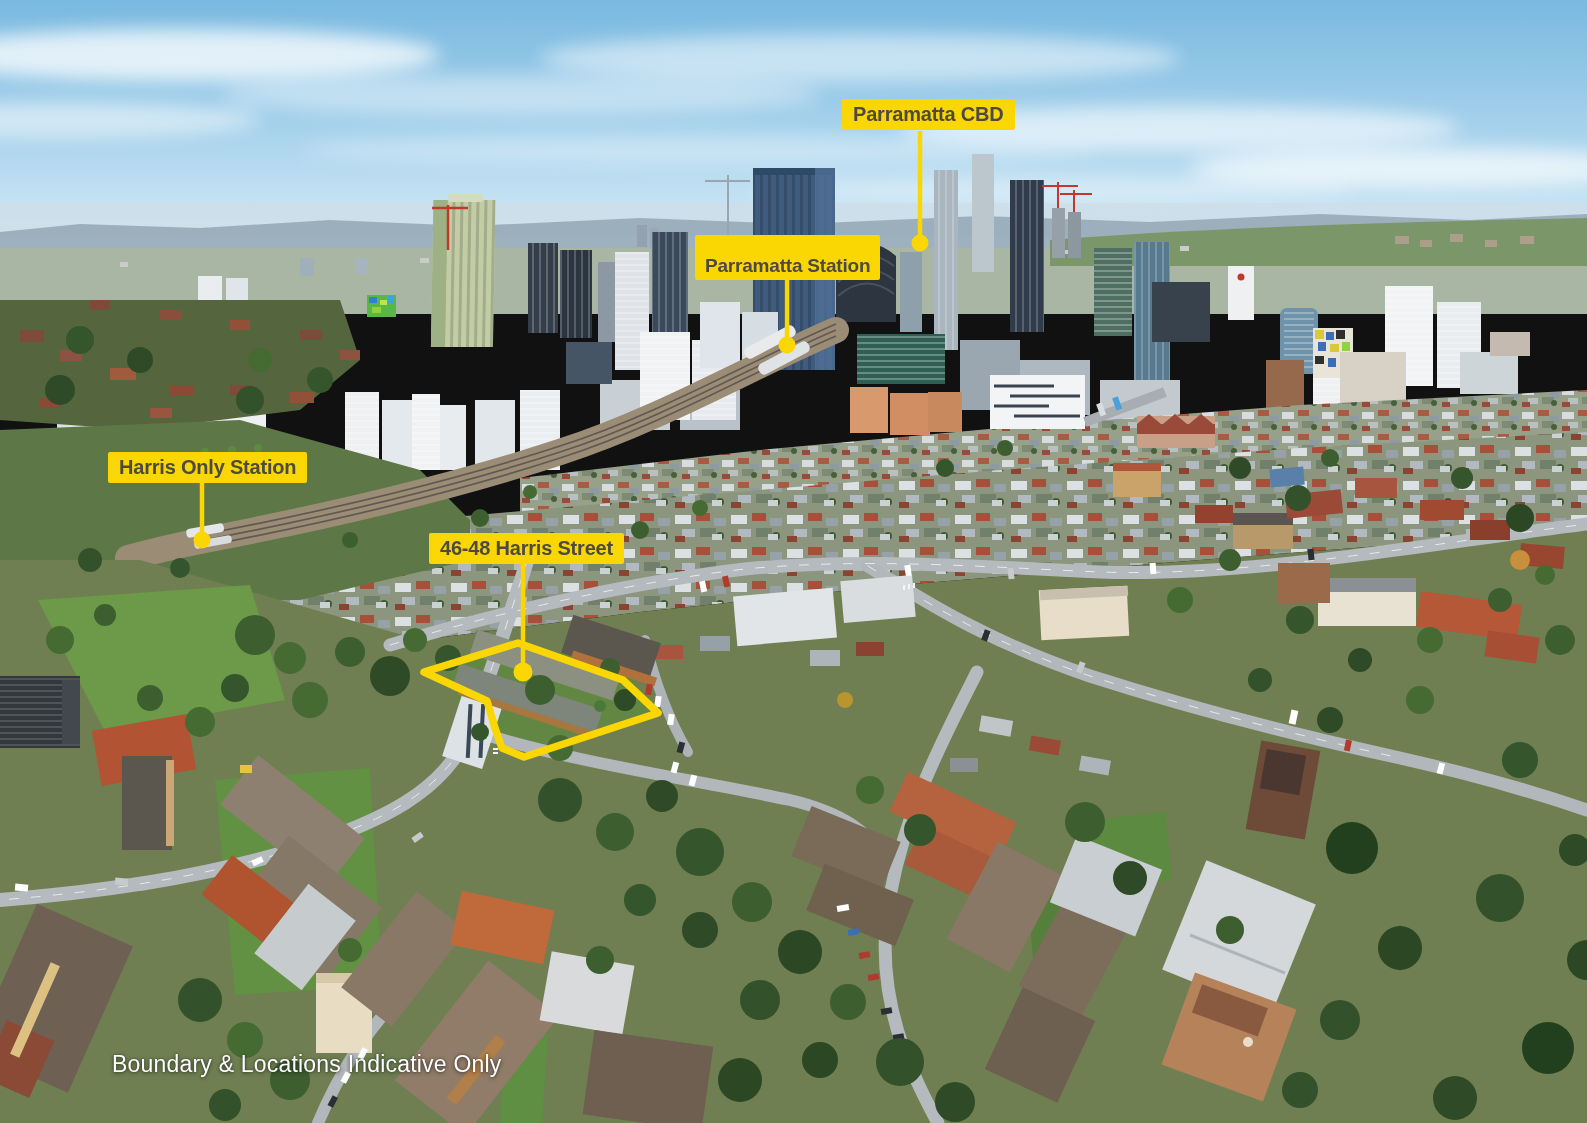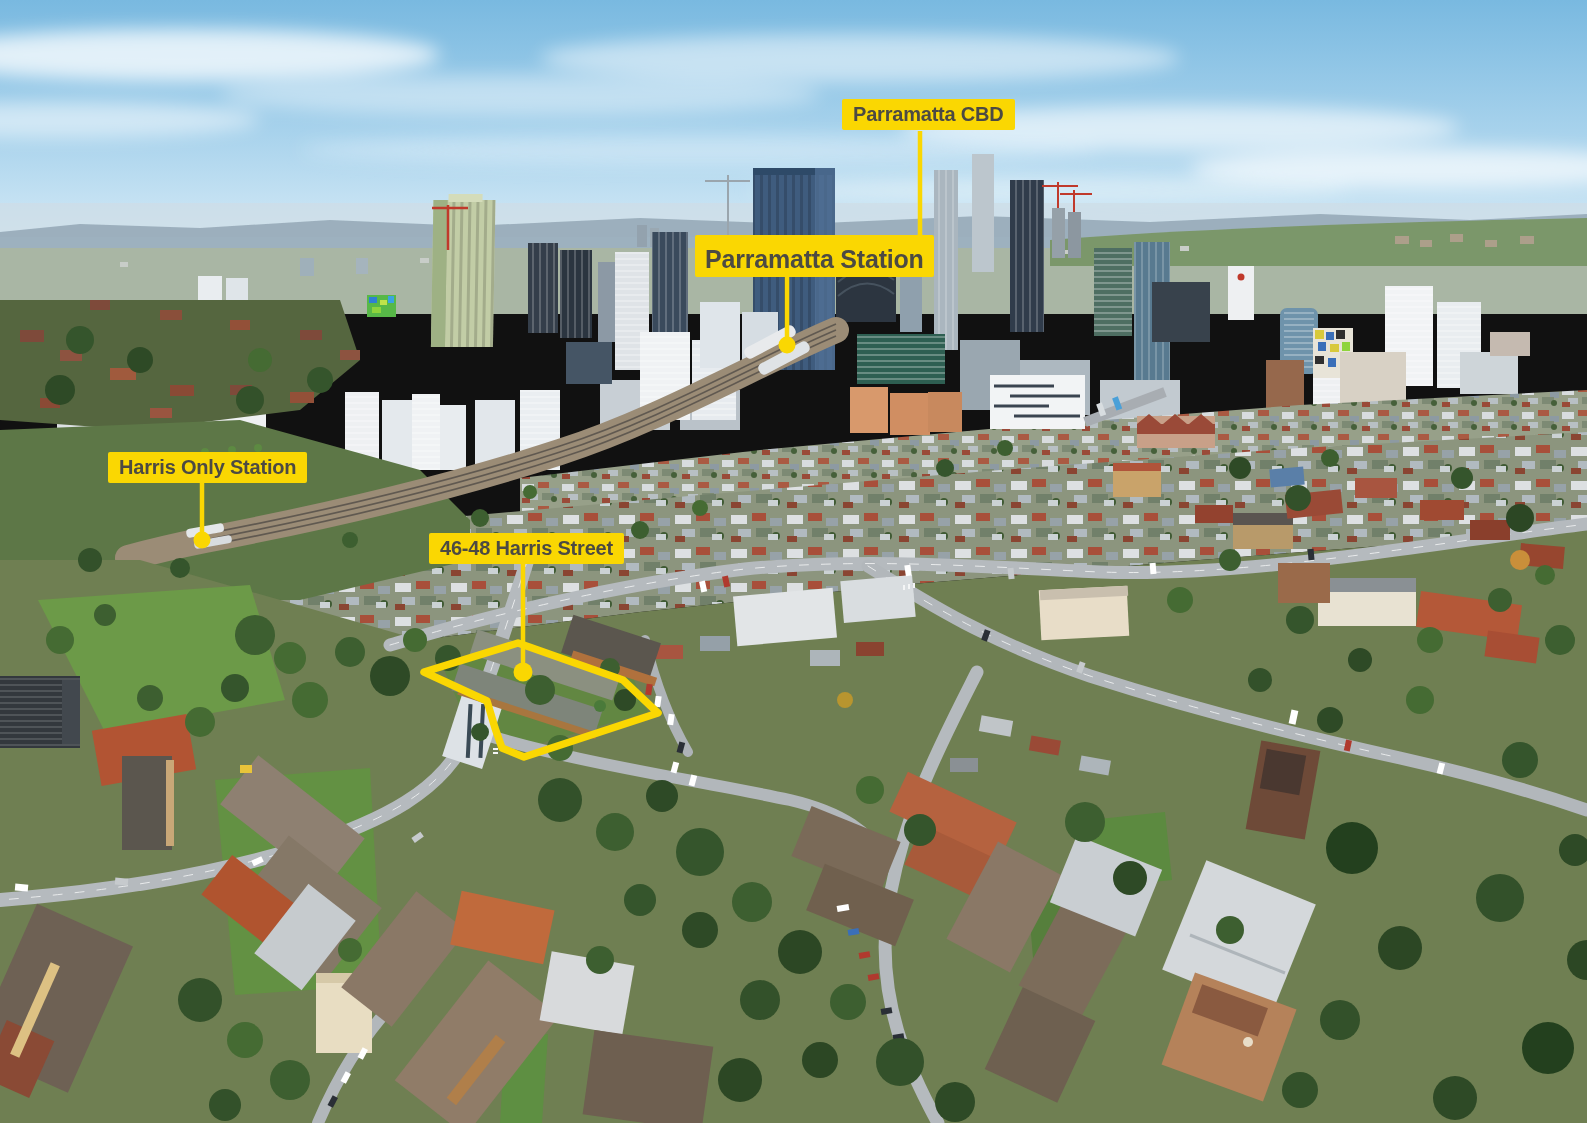--- a/index.html
+++ b/index.html
@@ -3,21 +3,21 @@
 <meta charset="utf-8">
 <style>
   html,body{margin:0;padding:0;background:#111;}
   .stage{position:relative;width:1587px;height:1123px;overflow:hidden;
          font-family:"Liberation Sans",sans-serif;}
   .stage svg.photo{position:absolute;left:0;top:0;width:1587px;height:1123px;display:block;}
   .callout{position:absolute;background:#FAD702;color:#4C4A43;font-weight:700;
            font-size:20px;line-height:1;padding:5px 11px 6px;border-radius:2px;
            letter-spacing:-.2px;white-space:nowrap;z-index:3;}
   .callout.cbd{left:842px;top:99px;}
-  .callout.station{left:695px;top:235px;font-size:25px;padding:12px 10px 5px;}
+  .callout.station{left:695px;top:235px;font-size:19px;padding:21px 10px 5px;}
   .callout.harris{left:108px;top:452px;}
   .callout.subject{left:429px;top:533px;}
   .disclaimer{position:absolute;left:112px;top:1051px;color:#fff;font-size:23px;
               font-weight:400;letter-spacing:.2px;z-index:3;
               text-shadow:0 1px 4px rgba(0,0,0,.55),0 0 2px rgba(0,0,0,.4);}
 </style>
 </head>
 <body>
 
 <div class="stage">
@@ -563,14 +563,15 @@
     </g>
     <polygon fill="none" stroke="#FAD702" stroke-width="7.5" stroke-linejoin="round" stroke-linecap="round" points="518,643 623,680 658,713 524,757 502,748 495,728 487,701 424,672"></polygon>
   </g>
 </svg>
 
 <div class="callout cbd">Parramatta CBD</div>
 <div class="callout station">Parramatta Station</div>
 <div class="callout harris">Harris Only Station</div>
 <div class="callout subject">46-48 Harris Street</div>
 
+<div class="disclaimer">Boundary &amp; Locations Indicative Only</div>
 
 </div>
 
 </body></html>

